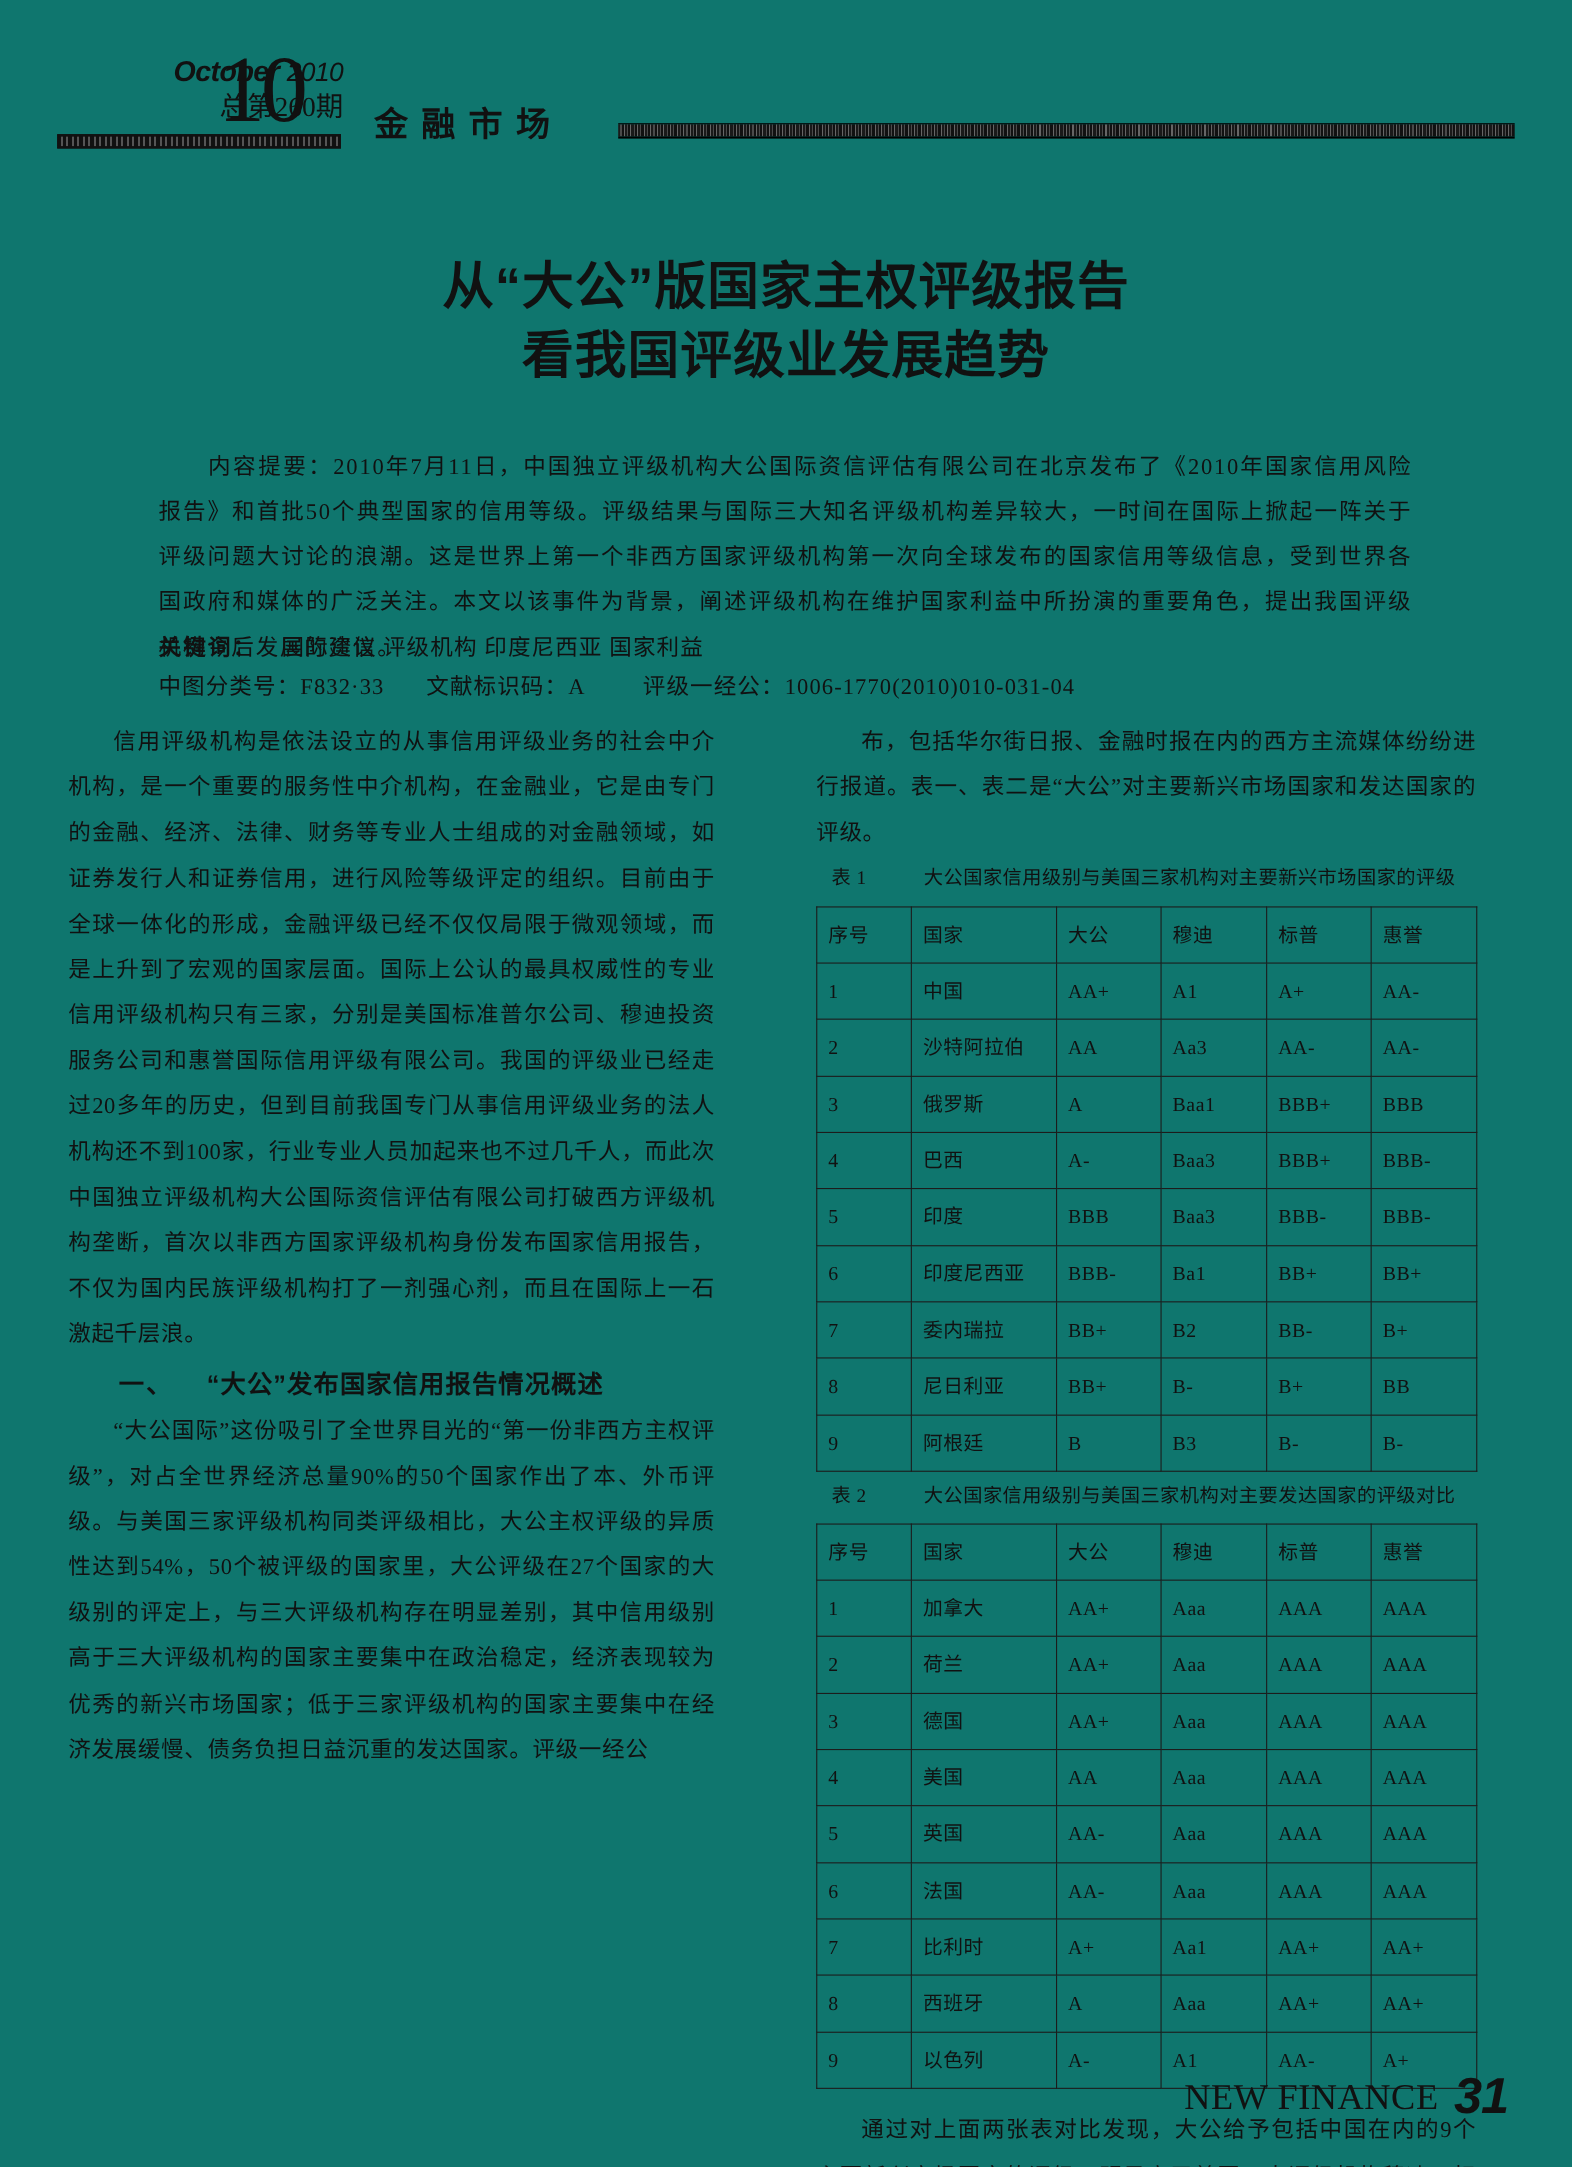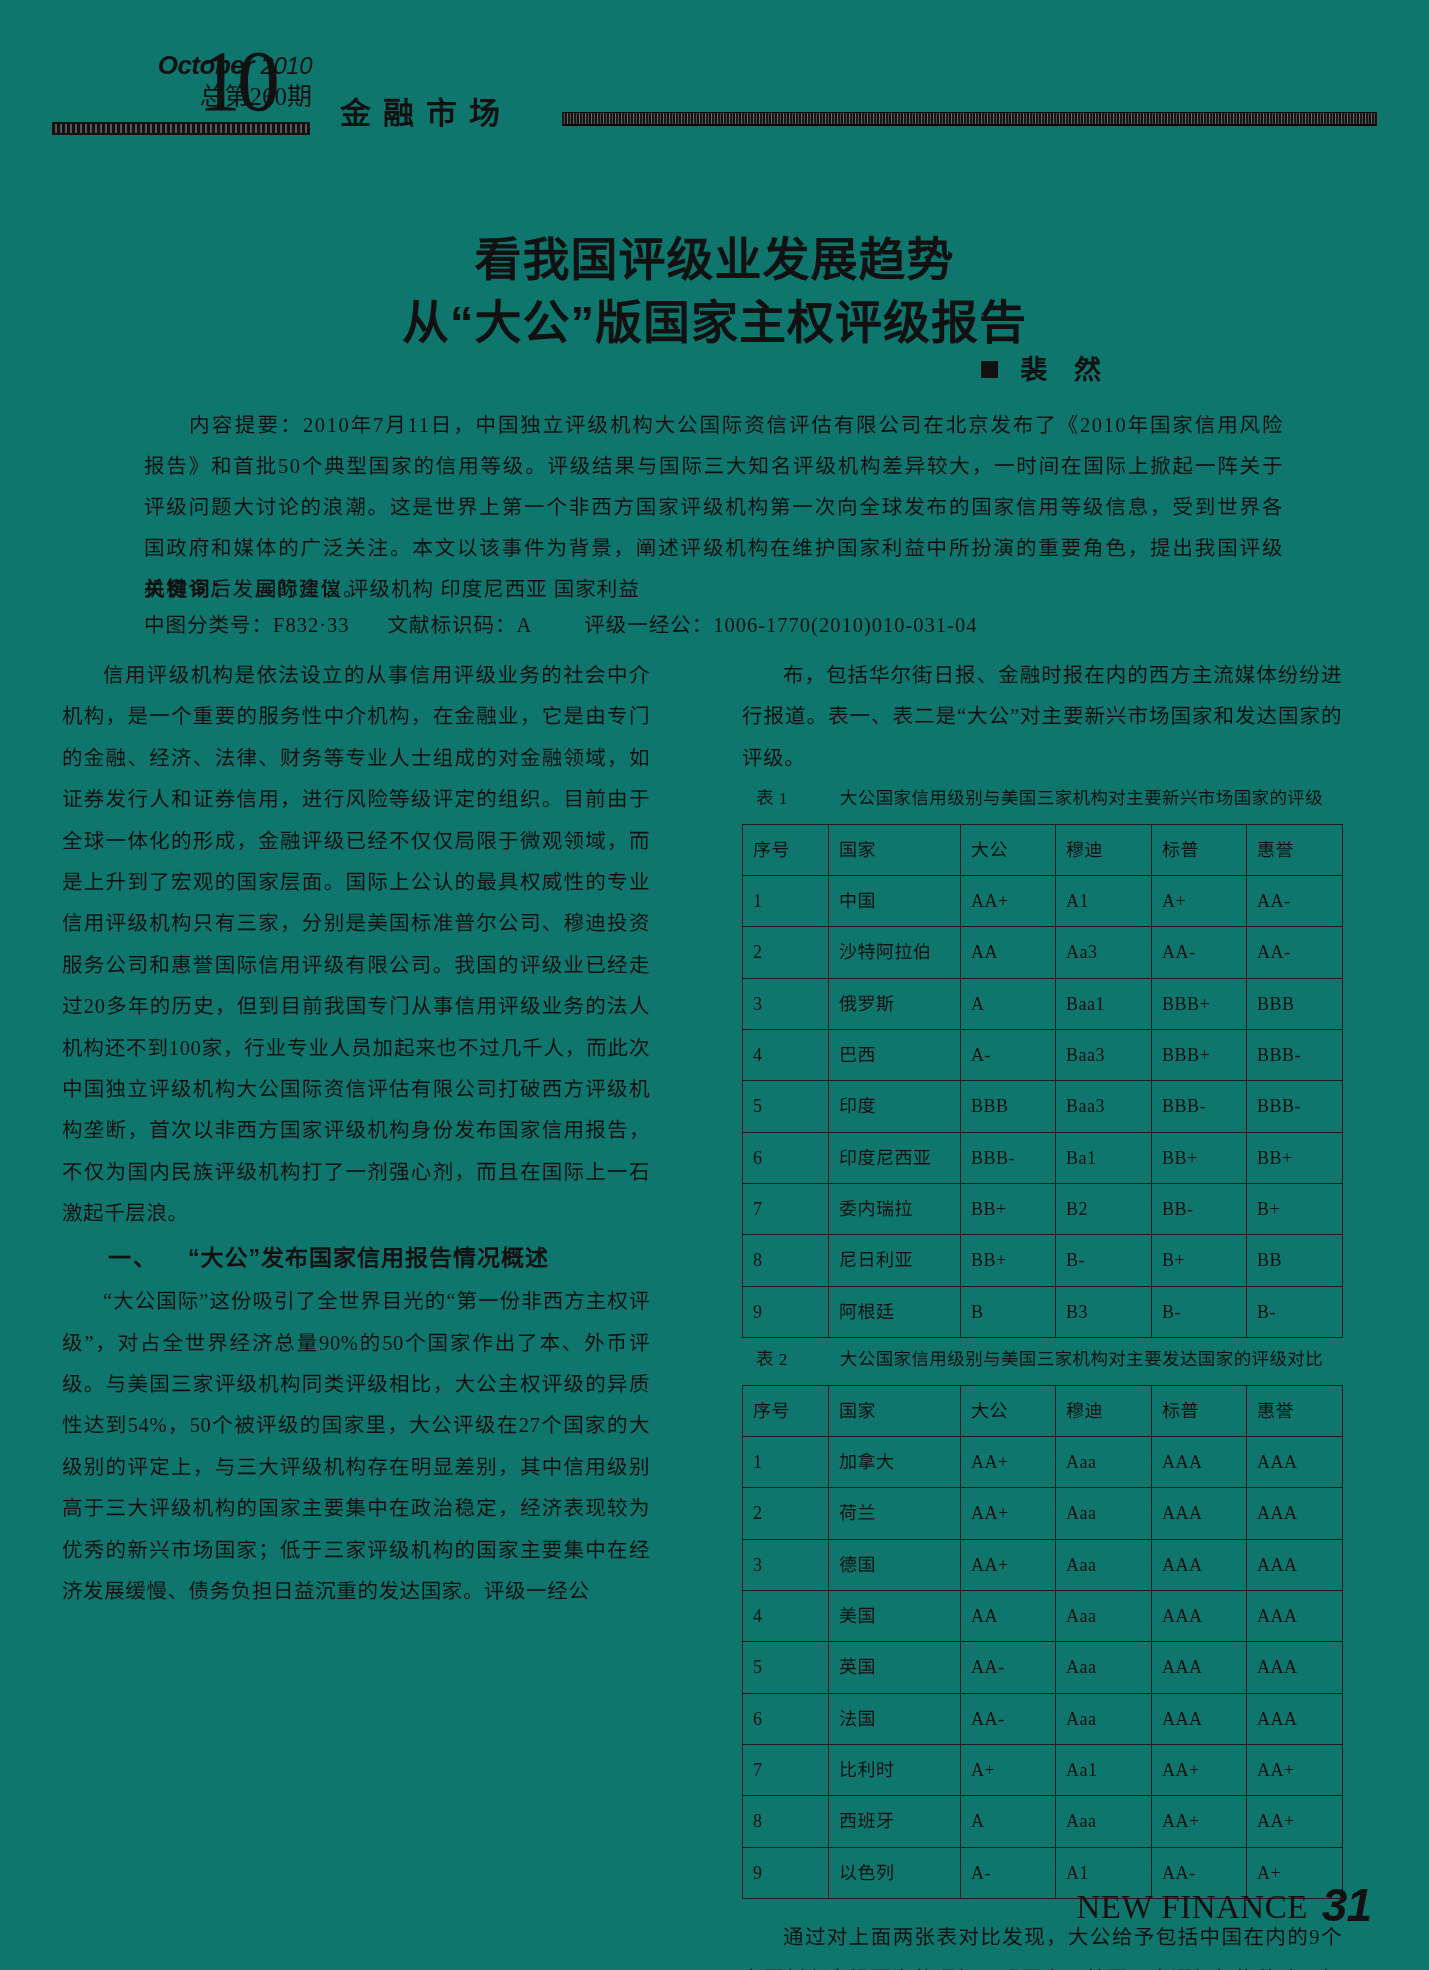--- a/index.html
+++ b/index.html
@@ -268,27 +268,24 @@
       </div>
       <div class="issue-line2">总第260期</div>
     </div>
     <div class="issue-num">10</div>
     <div class="issue-rule"></div>
     <div class="section-name">金融市场</div>
     <div class="header-rule"></div>
   </div>
 
   <h1 class="article-title">
+    <span class="t-line">从“大公”版国家主权评级报告</span>
     <span class="t-line">看我国评级业发展趋势</span>
-    <span class="t-line">从“大公”版国家主权评级报告</span>
   </h1>
 
-  <div class="byline">
-    <span class="sq"></span><span>裴 然</span>
-  </div>
 
   <div class="abstract"><b>内容提要：</b><span>2010年7月11日，中国独立评级机构大公国际资信评估有限公司在北京发布了《2010年国家信用风险报告》和首批50个典型国家的信用等级。评级结果与国际三大知名评级机构差异较大，一时间在国际上掀起一阵关于评级问题大讨论的浪潮。这是世界上第一个非西方国家评级机构第一次向全球发布的国家信用等级信息，受到世界各国政府和媒体的广泛关注。本文以该事件为背景，阐述评级机构在维护国家利益中所扮演的重要角色，提出我国评级机构今后发展的建议。</span></div>
 
   <div class="meta-block">
     <span class="meta-row">
       <span class="lbl">关键词：</span><span class="kw-pad"></span><span>国际资信  评级机构  印度尼西亚  国家利益</span>
     </span>
     <span class="meta-row">
       <span>中图分类号：</span><span>F832·33</span><span class="meta-gap"></span><span>文献标识码：</span><span>A</span><span class="meta-gap-lg"></span><span>评级一经公：</span><span>1006-1770(2010)010-031-04</span>
     </span>

